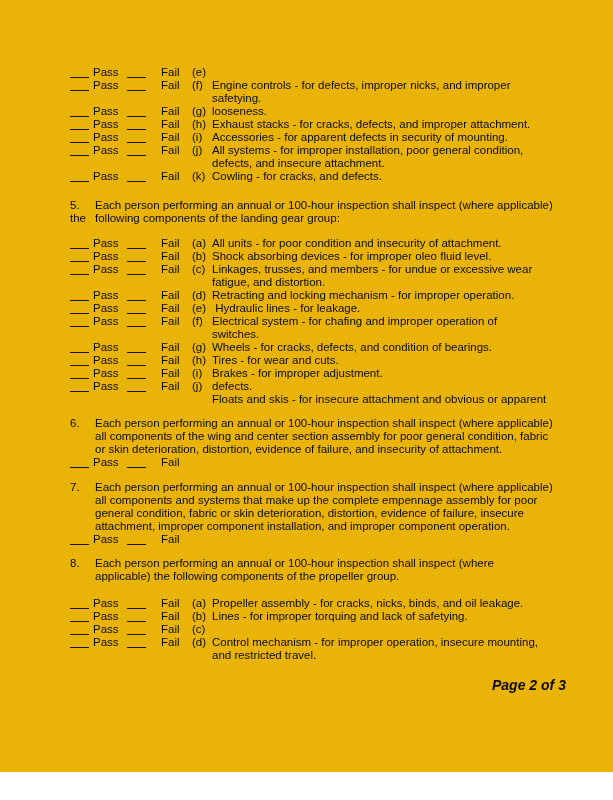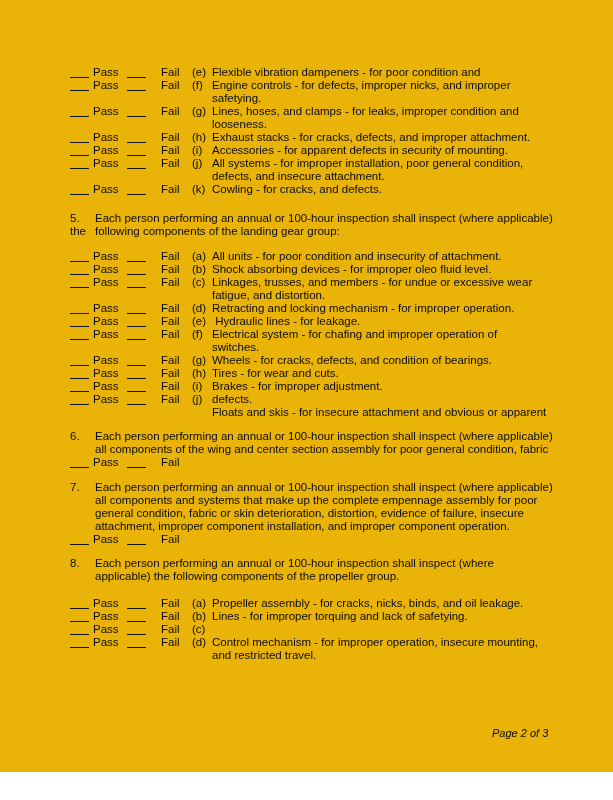--- a/index.html
+++ b/index.html
@@ -16,40 +16,39 @@
   .b2 { margin-right:3px; }
   .lp { width:34px; flex:none; }
   .lf { width:31px; flex:none;padding-left:12px; }
   .lt { width:20px; flex:none; }
   .tx { flex:none; }
   .prow { display:flex; align-items:flex-start; }
   .num { width:25px; flex:none; }
   .mt16 { margin-top:16px; } .mt14 { margin-top:14px; }
   .mt12 { margin-top:12px; } .mt11 { margin-top:11px; }
   .footer {
-    position:absolute; left:492px; top:727px;
-    font-weight:normal; font-style:italic; font-size:11px; white-space:pre;
+    position:absolute; left:492px; top:677px;
+    font-weight:bold; font-style:italic; font-size:14px; white-space:pre;
   }
 </style>
 </head>
 <body>
 
 <div class="page">
   <div class="content">
 
     <div>
 
       <div class="row">
         <span class="b b1"></span>
         <span class="lp line">Pass</span>
         <span class="b b2"></span>
         <span class="lf line">Fail</span>
         <span class="lt line">(e)</span>
         <span class="tx">
-          <span class="line">Flexible vibration dampeners - for poor condition and</span>
         </span>
       </div>
 
       <div class="row">
         <span class="b b1"></span>
         <span class="lp line">Pass</span>
         <span class="b b2"></span>
         <span class="lf line">Fail</span>
         <span class="lt line">(f)</span>
         <span class="tx">
@@ -58,21 +57,20 @@
         </span>
       </div>
 
       <div class="row">
         <span class="b b1"></span>
         <span class="lp line">Pass</span>
         <span class="b b2"></span>
         <span class="lf line">Fail</span>
         <span class="lt line">(g)</span>
         <span class="tx">
-          <span class="line">Lines, hoses, and clamps - for leaks, improper condition and</span>
           <span class="line">looseness.</span>
         </span>
       </div>
 
       <div class="row">
         <span class="b b1"></span>
         <span class="lp line">Pass</span>
         <span class="b b2"></span>
         <span class="lf line">Fail</span>
         <span class="lt line">(h)</span>
@@ -245,20 +243,24 @@
 
     <div class="mt11">
       <div class="prow">
         <span class="num line">6.</span>
         <span class="line">Each person performing an annual or 100-hour inspection shall inspect (where applicable)</span>
       </div>
       <div class="prow">
         <span class="num line"></span>
         <span class="line">all components of the wing and center section assembly for poor general condition, fabric</span>
       </div>
+      <div class="prow">
+        <span class="num line"></span>
+        <span class="line">or skin deterioration, distortion, evidence of failure, and insecurity of attachment.</span>
+      </div>
       <div class="row">
         <span class="b b1"></span>
         <span class="lp line">Pass</span>
         <span class="b b2"></span>
         <span class="lf line">Fail</span>
       </div>
     </div>
 
     <div class="mt12">
       <div class="prow">

